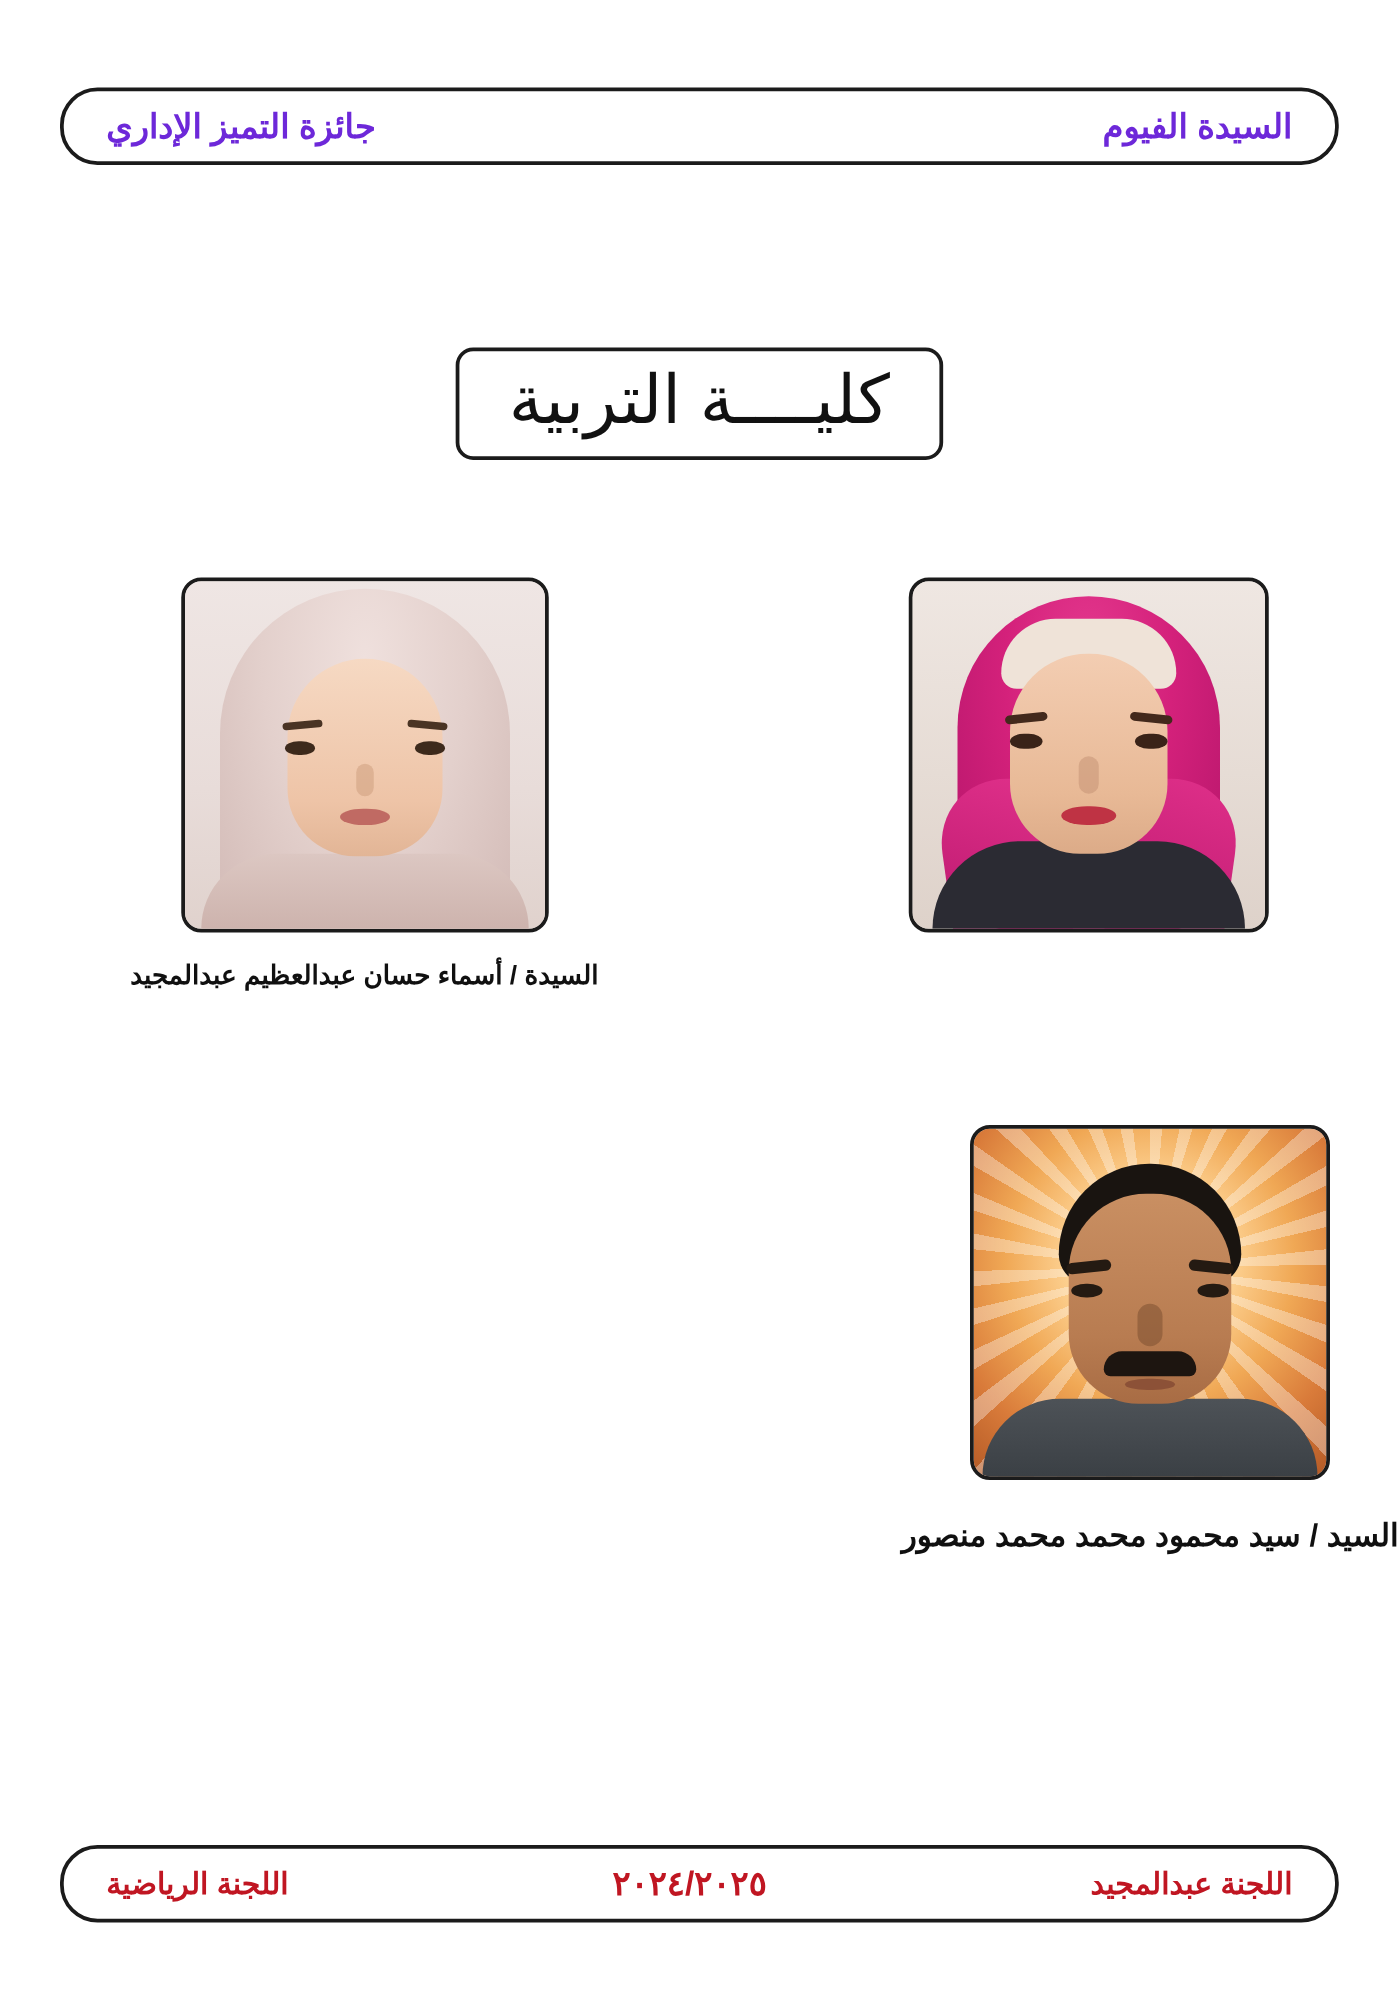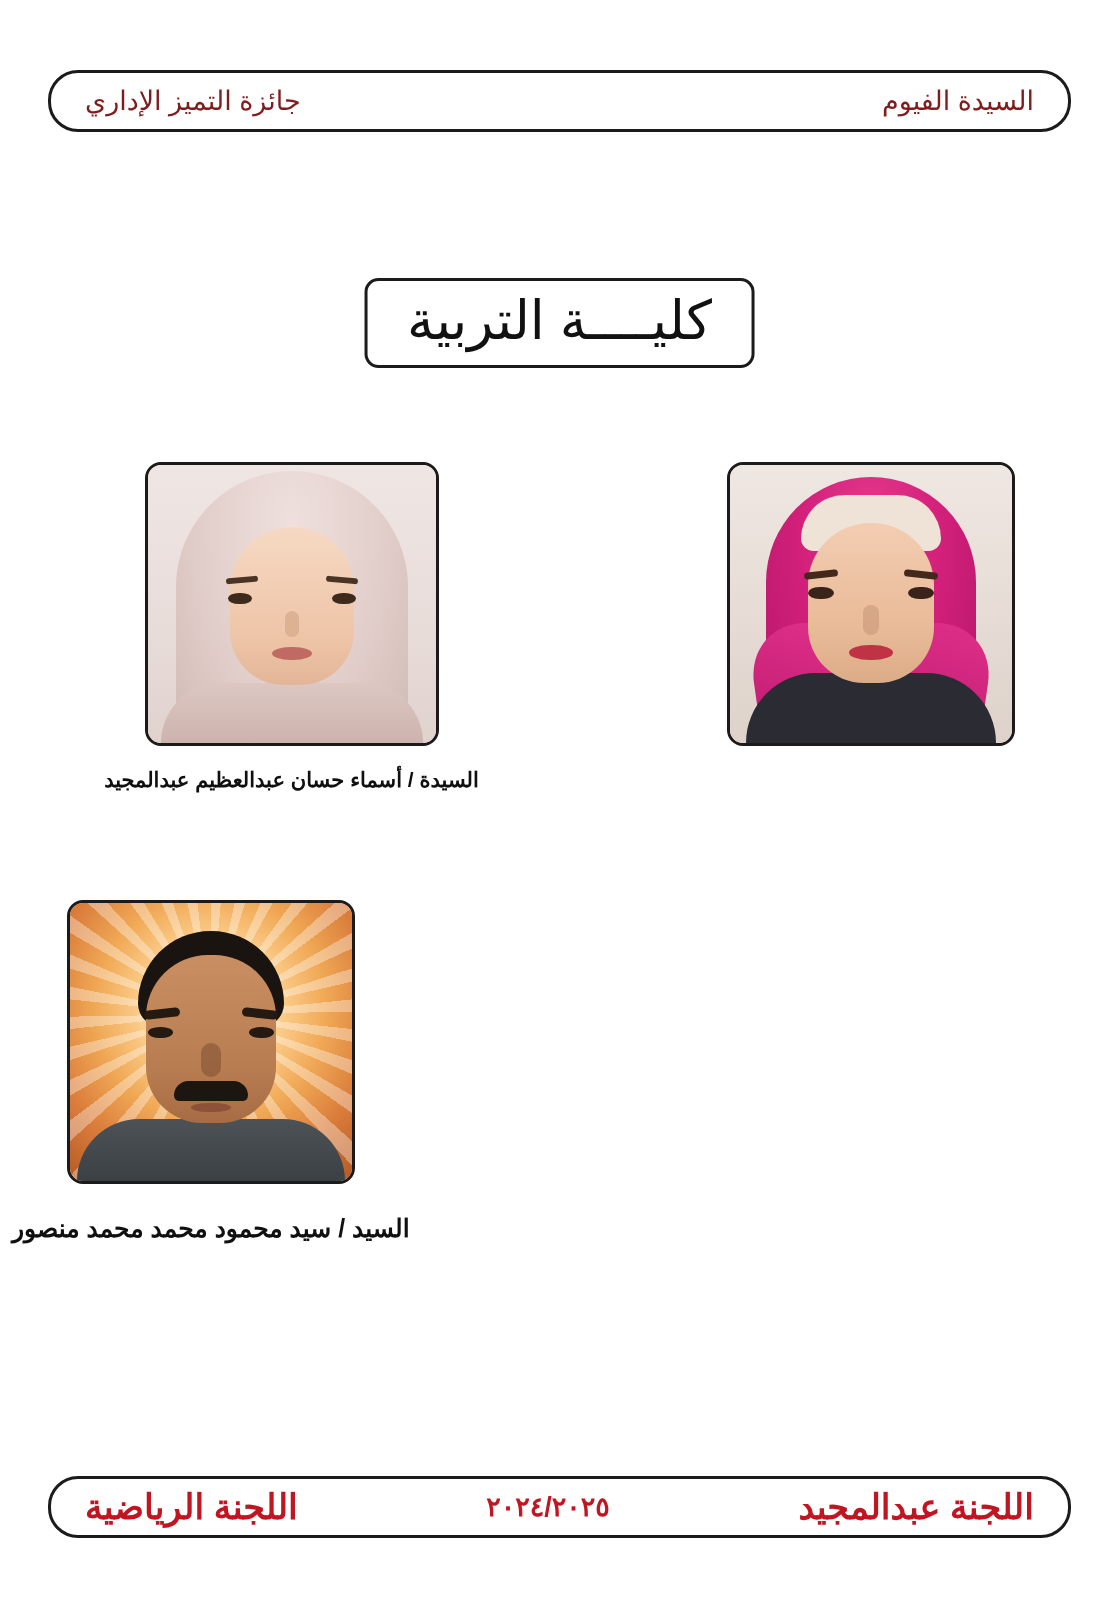--- a/index.html
+++ b/index.html
@@ -30,22 +30,22 @@
     height: 62px;
     border: 3px solid #1b1b1b;
     border-radius: 30px;
     box-sizing: border-box;
     display: flex;
     align-items: center;
     justify-content: space-between;
     padding: 0 34px;
   }
   .header-text {
-    color: #7f1d1d;
-    font-weight: normal;
+    color: #6d28d9;
+    font-weight: bold;
     font-size: 27px;
     letter-spacing: 0;
     white-space: nowrap;
   }
 
   
   .faculty-box {
     position: absolute;
     top: 278px;
     left: 50%;
@@ -70,24 +70,24 @@
     top: 462px;
     left: 0;
     right: 0;
     display: flex;
     justify-content: center;
     gap: 248px;
   }
   .row-bottom {
     position: absolute;
     top: 900px;
-    left: 12px;
+    left: 0;
     right: 0;
     display: flex;
-    justify-content: flex-end;
+    justify-content: flex-start;
   }
 
   .person {
     display: flex;
     flex-direction: column;
     align-items: center;
   }
   .photo-frame {
     width: 288px;
     height: 284px;
@@ -227,21 +227,21 @@
     border-radius: 30px;
     box-sizing: border-box;
     display: flex;
     align-items: center;
     justify-content: space-between;
     padding: 0 34px;
   }
   .footer-text {
     color: #c01622;
     font-weight: bold;
-    font-size: 35px;
+    font-size: 24px;
     white-space: nowrap;
   }
   .footer-year {
     color: #c01622;
     font-weight: bold;
     font-size: 27px;
     letter-spacing: 1px;
     white-space: nowrap;
   }
 </style>

